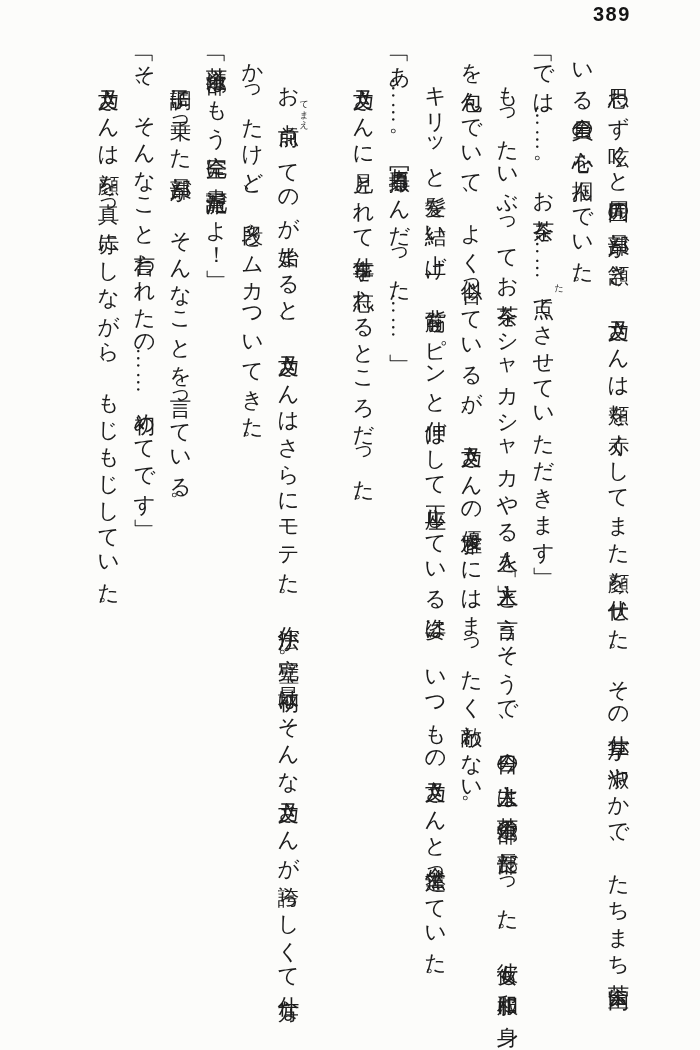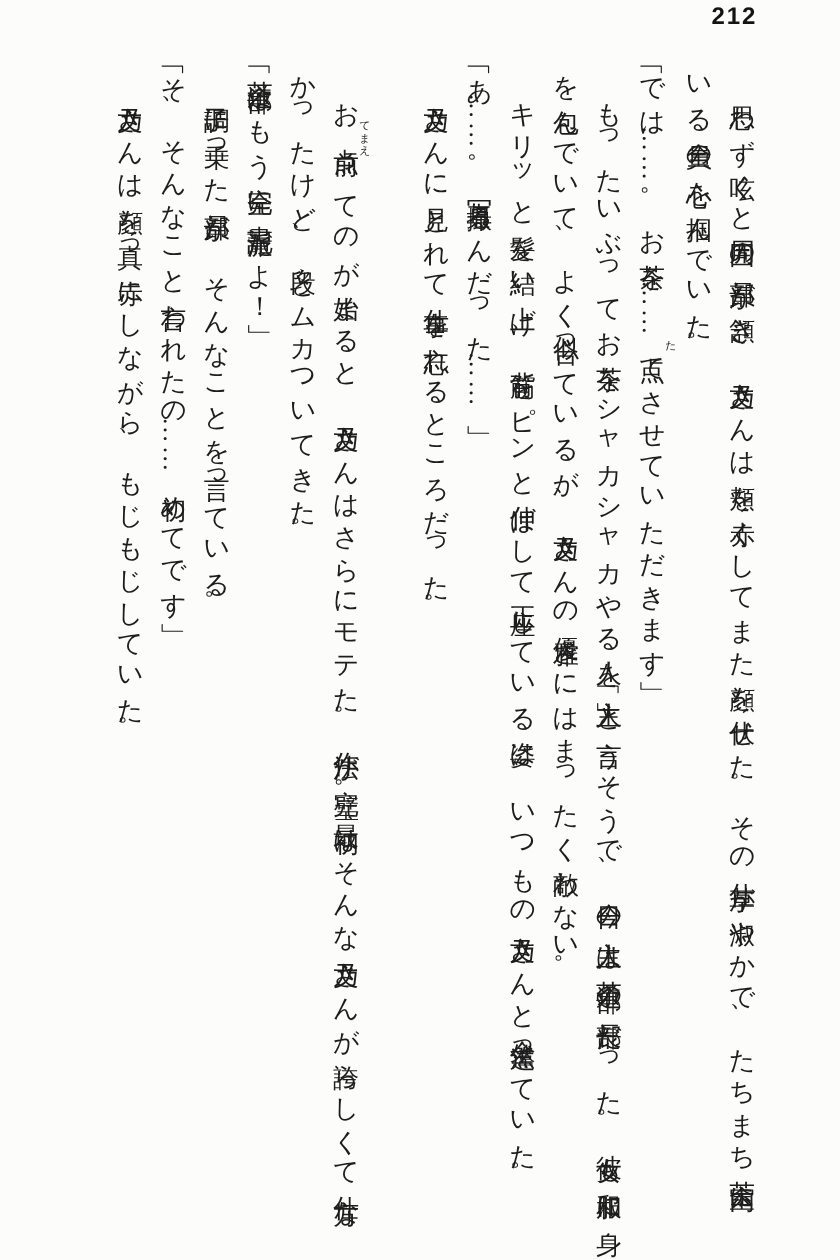--- a/index.html
+++ b/index.html
@@ -59,21 +59,21 @@
   ruby rt {
     font-size: 0.42em;
     letter-spacing: 0;
     font-weight: normal;
   }
 </style>
 </head>
 <body>
 
 <div class="page">
-  <div class="page-number">212</div>
+  <div class="page-number">389</div>
   <div class="text-block" id="text-block">
       <p class="narrative indent">思わず呟くと周囲の部員が頷き、文乃さんは頬を赤くしてまた顔を伏せた。その仕草が淑やかで、たちまち茶室内にいる全員の心を掴んでいた。</p>
       <p class="dialogue">「では……。お茶を……<ruby>点<rt>た</rt></ruby>てさせていただきます」</p>
       <p class="narrative indent">もったいぶってお茶をシャカシャカやる人を「主人」と言うそうで、今日の主人は茶道部の部長だった。彼女も和服に身を包んでいて、よく似合っているが、文乃さんの優雅さにはまったく敵わない。</p>
       <p class="narrative indent">キリッと髪を結い上げ、背筋をピンと伸ばして正座している姿は、いつもの文乃さんと全然違っていた。</p>
       <p class="dialogue">「あ……。写真撮るんだった……」</p>
       <p class="narrative indent">文乃さんに見とれて仕事を忘れるところだった。</p>
       <div class="scene-break"></div>
       <p class="narrative indent">お<ruby>点前<rt>てまえ</rt></ruby>ってのが始まると、文乃さんはさらにモテた。作法が完璧。最初はそんな文乃さんが誇らしくて仕方なかったけど、段々とムカついてきた。</p>
       <p class="dialogue">「茶道部はもう完全に書記派だよ！」</p>

